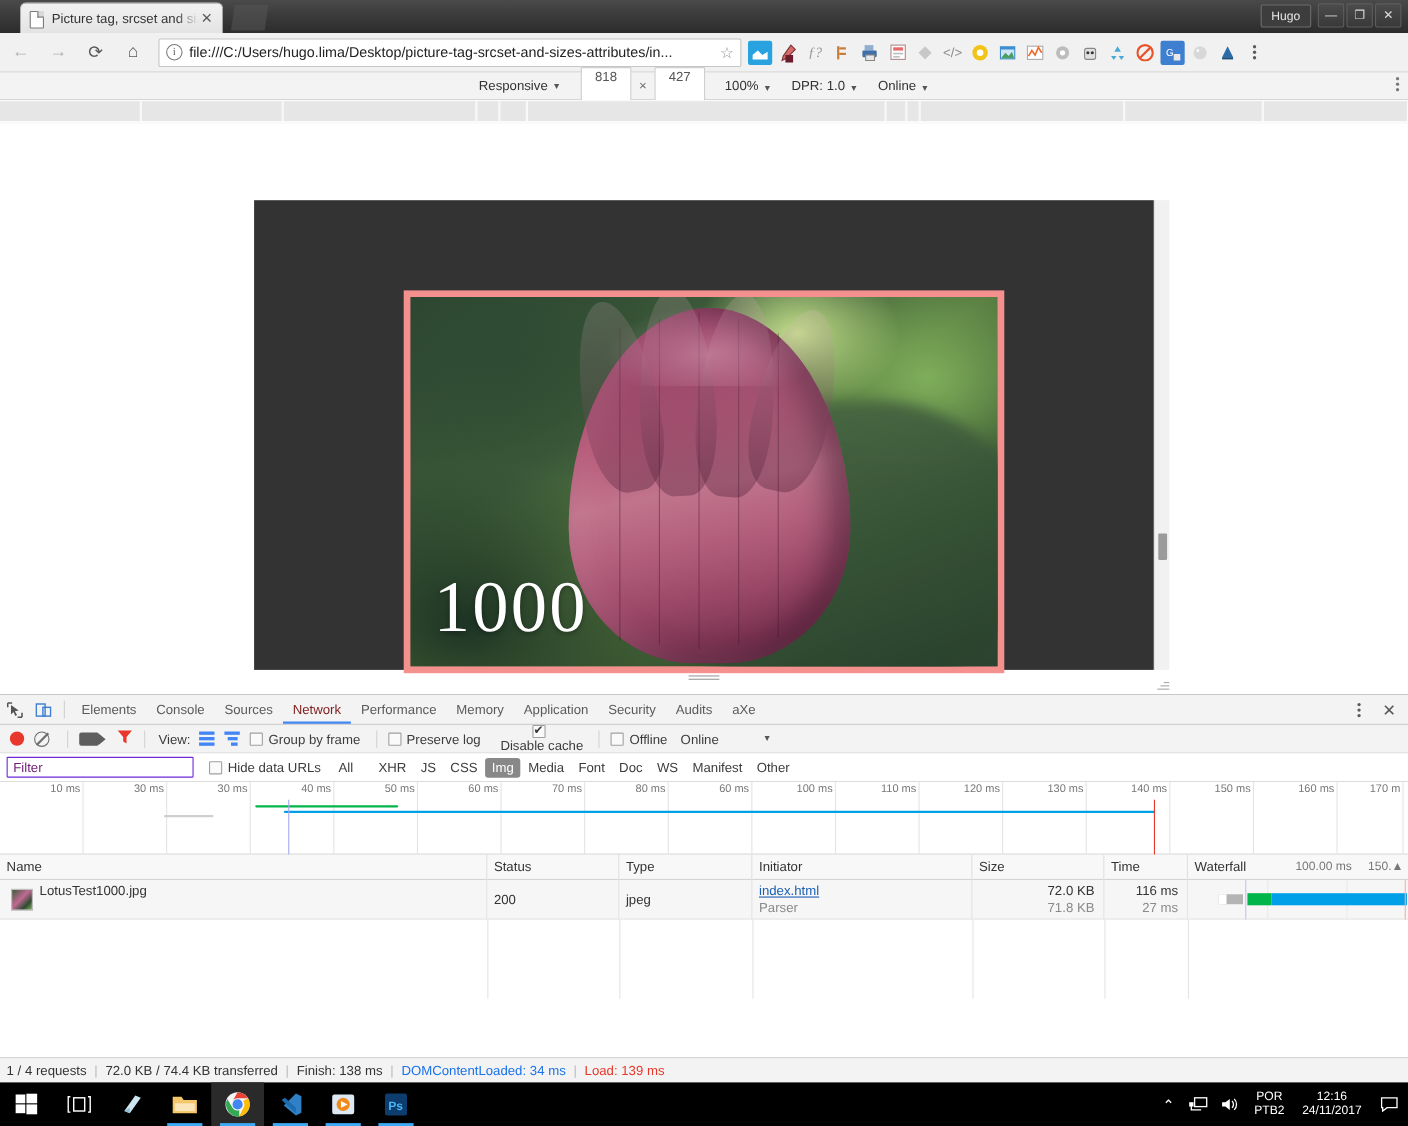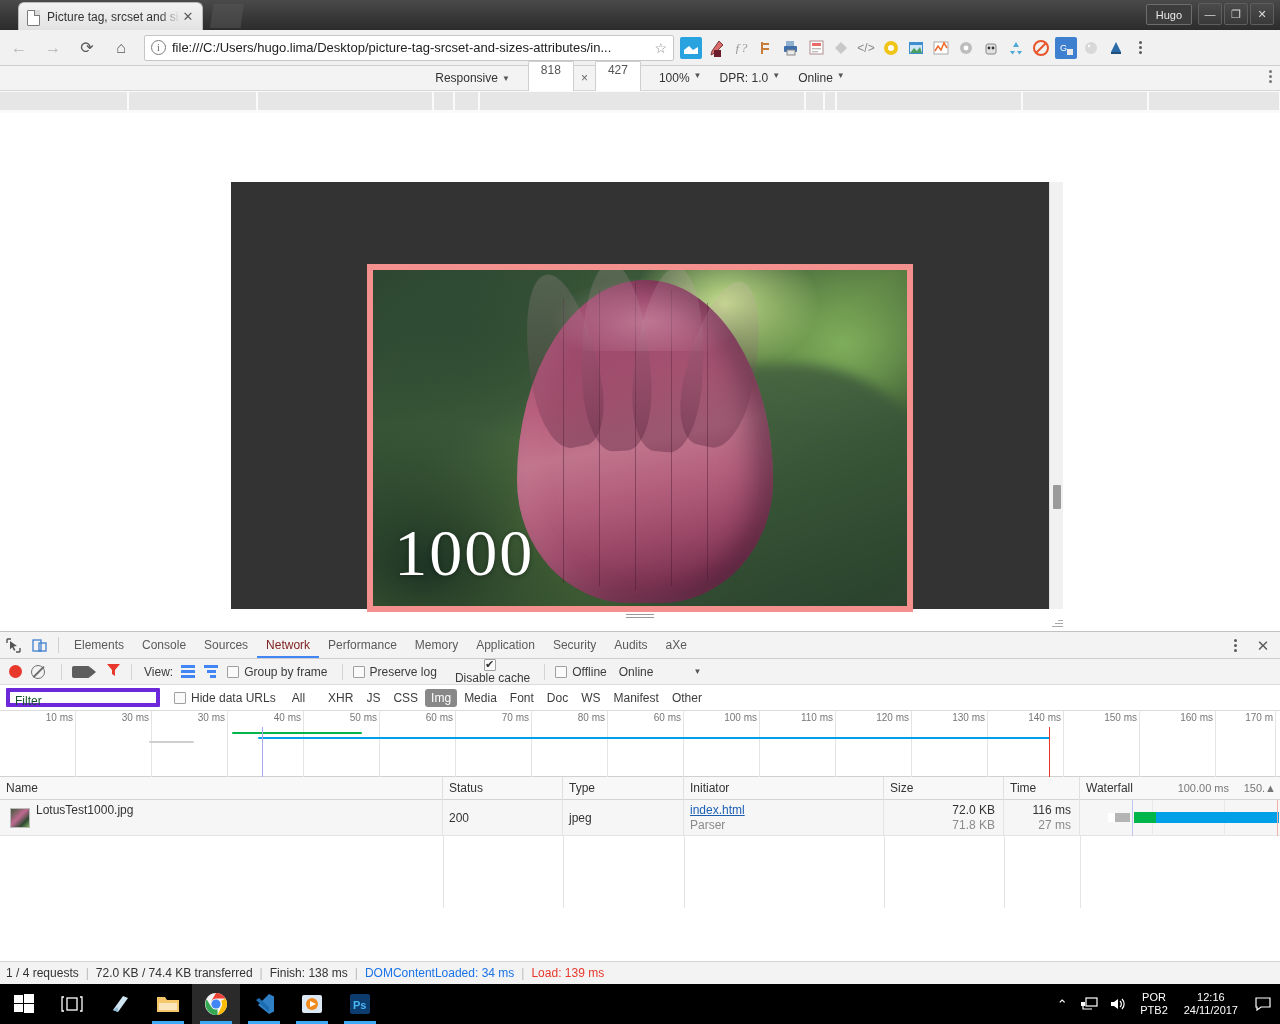--- a/index.html
+++ b/index.html
@@ -106,21 +106,21 @@
     display: flex; align-items: center; justify-content: center;
     font-size: 12px; color: #333;
   }
   .dev-sel { display: flex; align-items: center; gap: 4px; margin-right: 18px; }
   .dim-input {
     width: 46px; height: 34px; border: 1px solid #cfcfcf; background: #fff;
     text-align: center; font-size: 12px; line-height: 17px; color: #555;
     border-radius: 1px;
   }
   .times { margin: 0 7px; color: #666; }
-  .dev-item { margin-left: 18px; display: flex; align-items: flex-start; gap: 4px; }
+  .dev-item { margin-left: 18px; display: flex; align-items: flex-end; gap: 4px; }
   .caret { font-size: 8px; color: #555; }
   .devicebar .kebab {
     position: absolute; right: 8px; top: 4px; display: flex;
     flex-direction: column; gap: 2px; align-items: center;
   }
   .devicebar .kebab i { width: 3px; height: 3px; border-radius: 50%; background: #777; display:block; }
 
   
   .rulerstrip {
     position: absolute; left: 0; top: 91px; width: 1280px; height: 22px;
@@ -272,22 +272,22 @@
     font-size: 11px; color: #333; line-height: 14px;
   }
   .chk { display: flex; align-items: center; margin-right: 4px; }
 
   .dt-row3 {
     height: 26px; background: #fff; border-bottom: 1px solid #dcdcdc;
     display: flex; align-items: center; font-size: 12px; color: #3c3c3c;
     padding-left: 6px;
   }
   .filter-input {
-    width: 154px; height: 19px; border: 4px solid #6d28d9; background: #fff;
-    font-size: 12px; color: #14532d; padding: 0 5px; line-height: 18px;
+    width: 170px; height: 19px; border: 1px solid #6d28d9; background: #fff;
+    font-size: 12px; color: #701a75; padding: 0 5px; line-height: 18px;
     border-radius: 1px; margin-right: 14px; flex: none;
   }
   .type-chip { padding: 2px 6px; border-radius: 3px; color: #3c3c3c; margin-right: 1px; }
   .type-chip.on { background: #888; color: #fff; }
 
   
   .overview { position: relative; height: 66px; background: #fff; border-bottom: 1px solid #d0d0d0; }
   .ov-tick {
     position: absolute; top: 0; height: 66px; border-left: 1px solid #e4e4e4;
   }

